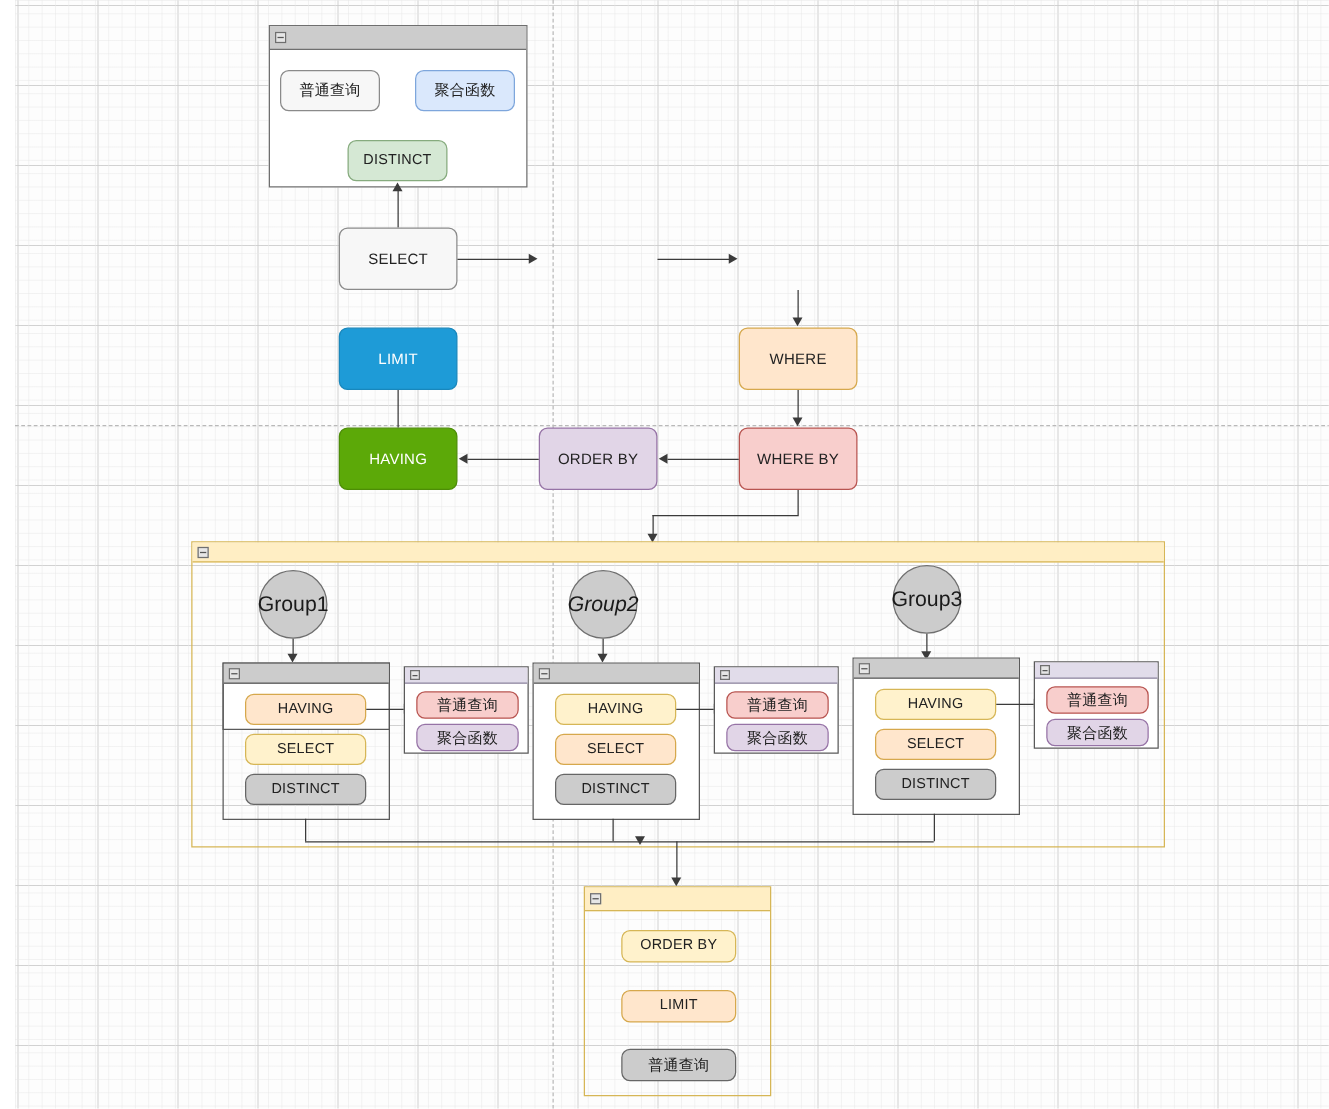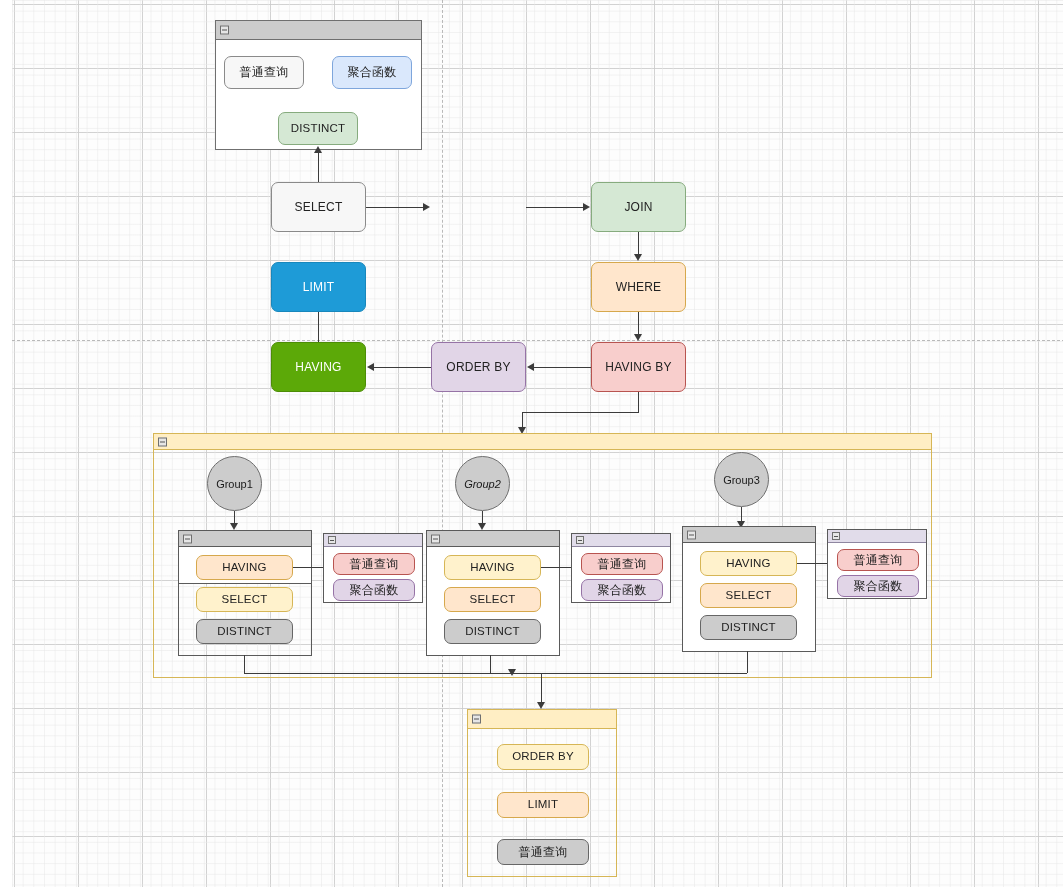--- a/index.html
+++ b/index.html
@@ -49,21 +49,21 @@
   .arrow{position:absolute;width:0;height:0;}
   .arrow.down{border-left:4.5px solid transparent;border-right:4.5px solid transparent;border-top:7px solid #3b3b3b;}
   .arrow.up{border-left:4.5px solid transparent;border-right:4.5px solid transparent;border-bottom:7px solid #3b3b3b;}
   .arrow.right{border-top:4.5px solid transparent;border-bottom:4.5px solid transparent;border-left:7px solid #3b3b3b;}
   .arrow.left{border-top:4.5px solid transparent;border-bottom:4.5px solid transparent;border-right:7px solid #3b3b3b;}
 
   .ellipse{
     position:absolute;box-sizing:border-box;border-radius:50%;
     border:1px solid #6f6f6f;background:#cccccc;
     display:flex;align-items:center;justify-content:center;
-    font-size:11px;color:#1a1a1a;
+    font-size:17px;color:#1a1a1a;
   }
 </style>
 </head>
 <body>
 
 <div id="canvas">
 
   <div class="pgx" style="left:430px;"></div>
   <div class="pgy" style="top:340px;"></div>
 
@@ -73,23 +73,22 @@
     </div>
     <div class="node cn" style="left:8px;top:35px;width:80px;height:33px;background:#f7f7f7;border-color:#8a8a8a;">普通查询</div>
     <div class="node cn" style="left:116px;top:35px;width:80px;height:33px;background:#dae8fc;border-color:#7ea6dc;">聚合函数</div>
     <div class="node" style="left:62px;top:91px;width:80px;height:33px;background:#d5e8d4;border-color:#86ab7e;">DISTINCT</div>
   </div>
 
   <div class="edge v" style="left:306px;top:152px;height:30px;"></div>
   <div class="arrow up" style="left:301.5px;top:146px;"></div>
 
   <div class="node big" style="left:259px;top:182px;width:95px;height:50px;background:#f7f7f7;border-color:#8a8a8a;color:#222;">SELECT</div>
-  <div class="node big" style="left:579px;top:182px;width:95px;height:50px;background:#d5e8d4;border-color:#86ab7e;color:#222;">JOIN</div>
   <div class="node big" style="left:579px;top:262px;width:95px;height:50px;background:#ffe6cc;border-color:#d6a84c;color:#222;">WHERE</div>
-  <div class="node big" style="left:579px;top:342px;width:95px;height:50px;background:#f8cecc;border-color:#b85450;color:#222;">HAVING BY</div>
+  <div class="node big" style="left:579px;top:342px;width:95px;height:50px;background:#f8cecc;border-color:#b85450;color:#222;">WHERE BY</div>
   <div class="node big" style="left:419px;top:342px;width:95px;height:50px;background:#e1d5e7;border-color:#9673a6;color:#222;">ORDER BY</div>
   <div class="node big" style="left:259px;top:342px;width:95px;height:50px;background:#5ca908;border-color:#4c8d06;color:#ffffff;">HAVING</div>
   <div class="node big" style="left:259px;top:262px;width:95px;height:50px;background:#1e9bd7;border-color:#1887bc;color:#ffffff;">LIMIT</div>
 
   <div class="edge h" style="left:354px;top:207px;width:58px;"></div>
   <div class="arrow right" style="left:411px;top:202.5px;"></div>
 
   <div class="edge h" style="left:514px;top:207px;width:58px;"></div>
   <div class="arrow right" style="left:571px;top:202.5px;"></div>
 

